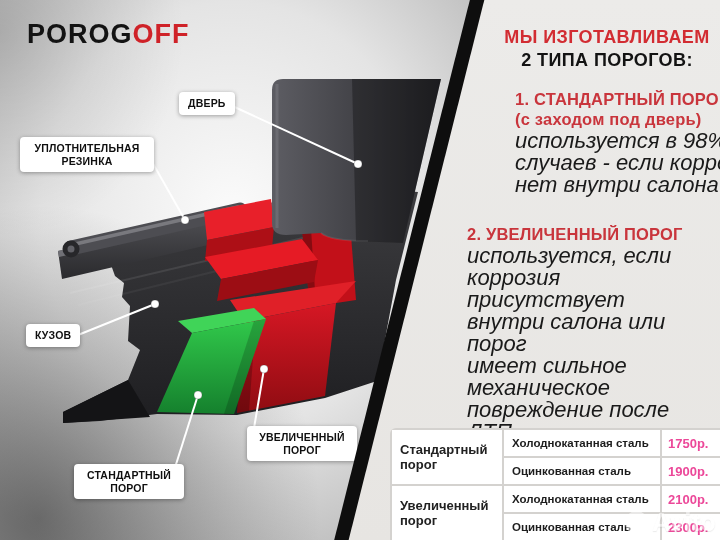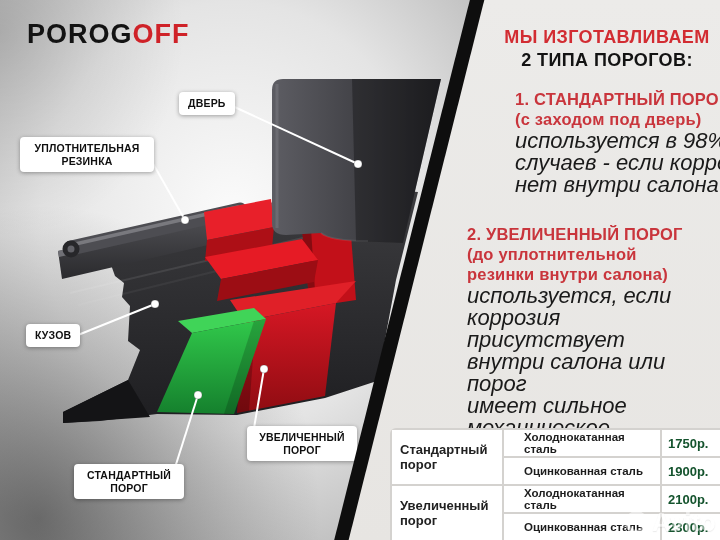--- a/index.html
+++ b/index.html
@@ -44,22 +44,22 @@
   .item-sub{white-space:pre-line;}
   .item-body{font-size:22px;line-height:22px;color:#1a1a1a;white-space:pre-line;margin-top:1px;font-style:italic;}
 
   
   #price-table{position:absolute;left:390px;top:428px;width:332px;height:114px;
         display:grid;grid-template-columns:110px 156px 58px;grid-auto-rows:26px;
         gap:2px;background:#d4d2cf;padding:2px 0 0 2px;border-radius:6px 0 0 0;}
   #price-table .cell{background:#fff;display:flex;align-items:center;}
   #price-table .t-type{grid-row:span 2;font-size:13px;font-weight:600;color:#222;
         padding-left:8px;line-height:15px;}
-  #price-table .t-mat{font-size:11.5px;font-weight:600;color:#1d1d1d;padding-left:20px;}
-  #price-table .t-price{font-size:13px;font-weight:700;color:#14532d;padding-left:6px;}
+  #price-table .t-mat{font-size:11.5px;font-weight:600;color:#1d1d1d;padding-left:8px;}
+  #price-table .t-price{font-size:13px;font-weight:700;color:#ec4899;padding-left:6px;}
 
   
   #watermark{position:absolute;right:4px;bottom:2px;display:flex;align-items:center;
         opacity:.5;pointer-events:none;}
   #watermark .wm-ring{width:15px;height:15px;border:4px solid #fff;border-radius:50%;
         margin-right:4px;}
   #watermark .wm-text{font-size:26px;font-weight:800;color:#fff;
         text-shadow:0 1px 1px rgba(90,90,90,.25);}
 </style>
 </head>
@@ -184,22 +184,20 @@
   <div class="item" id="item1">
     <div class="item-title">1. СТАНДАРТНЫЙ ПОРОГ</div>
     <div class="item-sub">(с заходом под дверь)</div>
     <div class="item-body">используется в 98%
 случаев - если коррозии
 нет внутри салона</div>
   </div>
 
   <div class="item" id="item2">
     <div class="item-title">2. УВЕЛИЧЕННЫЙ ПОРОГ</div>
-    <div class="item-sub">(до уплотнительной
-резинки внутри салона)</div>
     <div class="item-body">используется, если
 коррозия присутствует
 внутри салона или порог
 имеет сильное
 механическое
 повреждение после ДТП</div>
   </div>
 
   <div id="price-table">
     <div class="cell t-type" style="grid-row:1 / span 2">Стандартный порог</div>

